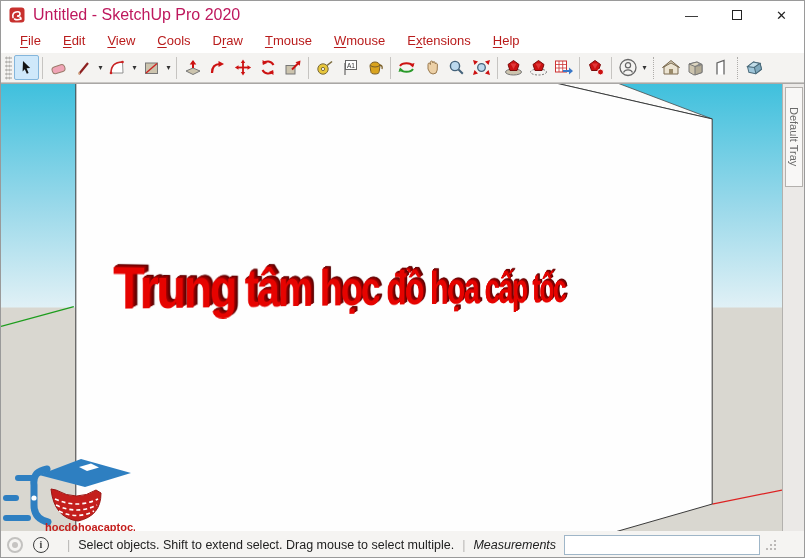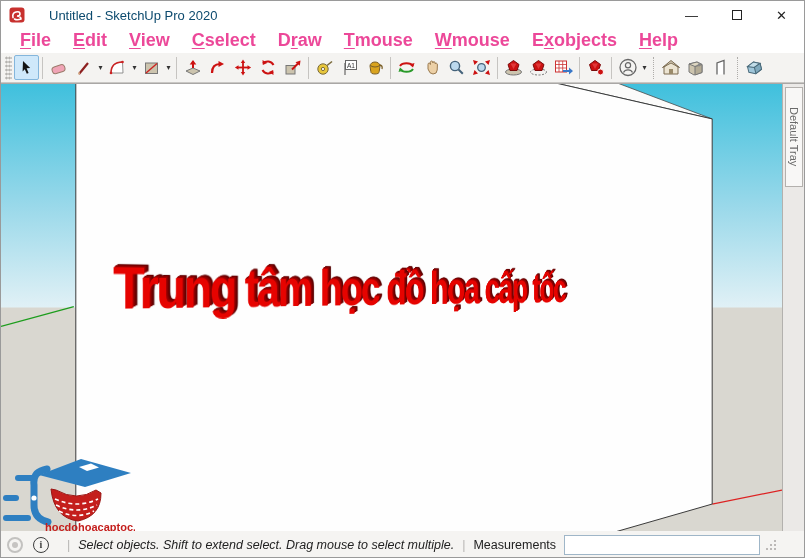--- a/index.html
+++ b/index.html
@@ -2,28 +2,28 @@
 <html><head>
 <meta charset="utf-8">
 <style>
   html,body{margin:0;padding:0;background:#e8e8e8;}
   *{box-sizing:border-box;font-family:"Liberation Sans",sans-serif;}
   .window{width:805px;height:558px;background:#fff;border:1px solid #9a9a9a;position:relative;overflow:hidden;}
 
   
   .titlebar{height:28px;display:flex;align-items:center;background:#fff;padding-left:8px;}
   .su-logo{width:16px;height:16px;flex:0 0 16px;}
-  .title-text{font-size:13px;color:#0c4a6e;margin-left:24px;flex:1;white-space:nowrap;}
+  .title-text{font-size:16px;color:#be185d;margin-left:8px;flex:1;white-space:nowrap;}
   .win-controls{display:flex;height:100%;}
   .win-btn{width:45px;display:flex;align-items:center;justify-content:center;font-size:13px;color:#222;}
   .max-box{width:10px;height:10px;border:1px solid #222;display:inline-block;}
 
   
   .menubar{height:24px;display:flex;align-items:center;background:#fff;padding-left:8px;gap:0;}
-  .menu-item{font-size:18px;color:#ec4899;padding:2px 11px 3px 11px;cursor:default;font-weight:bold;}
+  .menu-item{font-size:13px;color:#b91c1c;padding:2px 11px 3px 11px;cursor:default;}
   .menu-item .mn{text-decoration:underline;text-underline-offset:2px;}
 
   
   .toolbar{height:30px;background:#f4f3f1;display:flex;align-items:center;padding:0 2px;border-bottom:1px solid #c9c7c4;}
   .grip{width:7px;height:24px;margin:0 2px;background-image:radial-gradient(#b5b3b0 1px,transparent 1.2px);background-size:3px 4px;}
   .tbtn{width:25px;height:25px;display:flex;align-items:center;justify-content:center;flex:0 0 auto;border:1px solid transparent;border-radius:2px;}
   .tbtn.active{background:#cfe8fa;border-color:#84b6dc;}
   .tbtn svg{display:block;}
   .caret{font-size:8px;color:#333;width:9px;text-align:center;flex:0 0 9px;}
   .sep{width:1px;height:22px;background:#c6c4c1;margin:0 3px;flex:0 0 1px;}
@@ -45,22 +45,22 @@
     display:flex;align-items:center;justify-content:center;}
   .traytab span{writing-mode:vertical-rl;font-size:11px;color:#6a6a6a;white-space:nowrap;}
 
   
   .statusbar{height:27px;background:#f5f4f2;display:flex;align-items:center;padding:0 6px;font-size:12.5px;color:#222;}
   .sicon{width:16px;height:16px;border-radius:50%;display:flex;align-items:center;justify-content:center;margin-right:10px;flex:0 0 16px;}
   .sicon.geo{border:2px solid #c3c2c0;}
   .sicon.geo i{width:6px;height:6px;border-radius:50%;background:#c6c4c2;}
   .sicon.help{border:1.5px solid #3d3d3d;color:#3d3d3d;font-size:10px;font-weight:bold;font-family:"Liberation Serif",serif;}
   .vsep{color:#b9b7b5;margin:0 8px;}
-  .status-msg{white-space:nowrap;font-style:italic;}
-  .meas-label{margin-right:8px;white-space:nowrap;}
+  .status-msg{white-space:nowrap;}
+  .meas-label{margin-right:8px;white-space:nowrap;font-style:italic;}
   .meas-input{width:196px;height:20px;border:1px solid #9fb6c8;background:#fff;font-size:12px;padding:0 4px;}
   .gripdots{margin-left:6px;}
 </style>
 </head>
 <body>
 
 <div class="window">
 
   <div class="titlebar">
     <svg class="su-logo" viewBox="0 0 16 16">
@@ -78,25 +78,25 @@
       <div class="win-btn">
           <span>✕</span>
         </div>
     </div>
   </div>
 
   <div class="menubar">
     <span class="menu-item"><span></span><span class="mn">F</span><span>ile</span></span>
     <span class="menu-item"><span></span><span class="mn">E</span><span>dit</span></span>
     <span class="menu-item"><span></span><span class="mn">V</span><span>iew</span></span>
-    <span class="menu-item"><span></span><span class="mn">C</span><span>select</span></span>
+    <span class="menu-item"><span></span><span class="mn">C</span><span>ools</span></span>
     <span class="menu-item"><span>D</span><span class="mn">r</span><span>aw</span></span>
     <span class="menu-item"><span></span><span class="mn">T</span><span>mouse</span></span>
     <span class="menu-item"><span></span><span class="mn">W</span><span>mouse</span></span>
-    <span class="menu-item"><span>E</span><span class="mn">x</span><span>objects</span></span>
+    <span class="menu-item"><span>E</span><span class="mn">x</span><span>tensions</span></span>
     <span class="menu-item"><span></span><span class="mn">H</span><span>elp</span></span>
   </div>
 
   <div class="toolbar">
     <div class="grip"></div>
 
     <div class="tbtn active">
       <svg width="16" height="16" viewBox="0 0 16 16">
           <path d="M4 1 L11.2 8 L7.6 8.3 L9.6 13 L7.8 13.8 L5.8 9.2 L3.6 11.6 Z" fill="#141414"></path>
         </svg>

